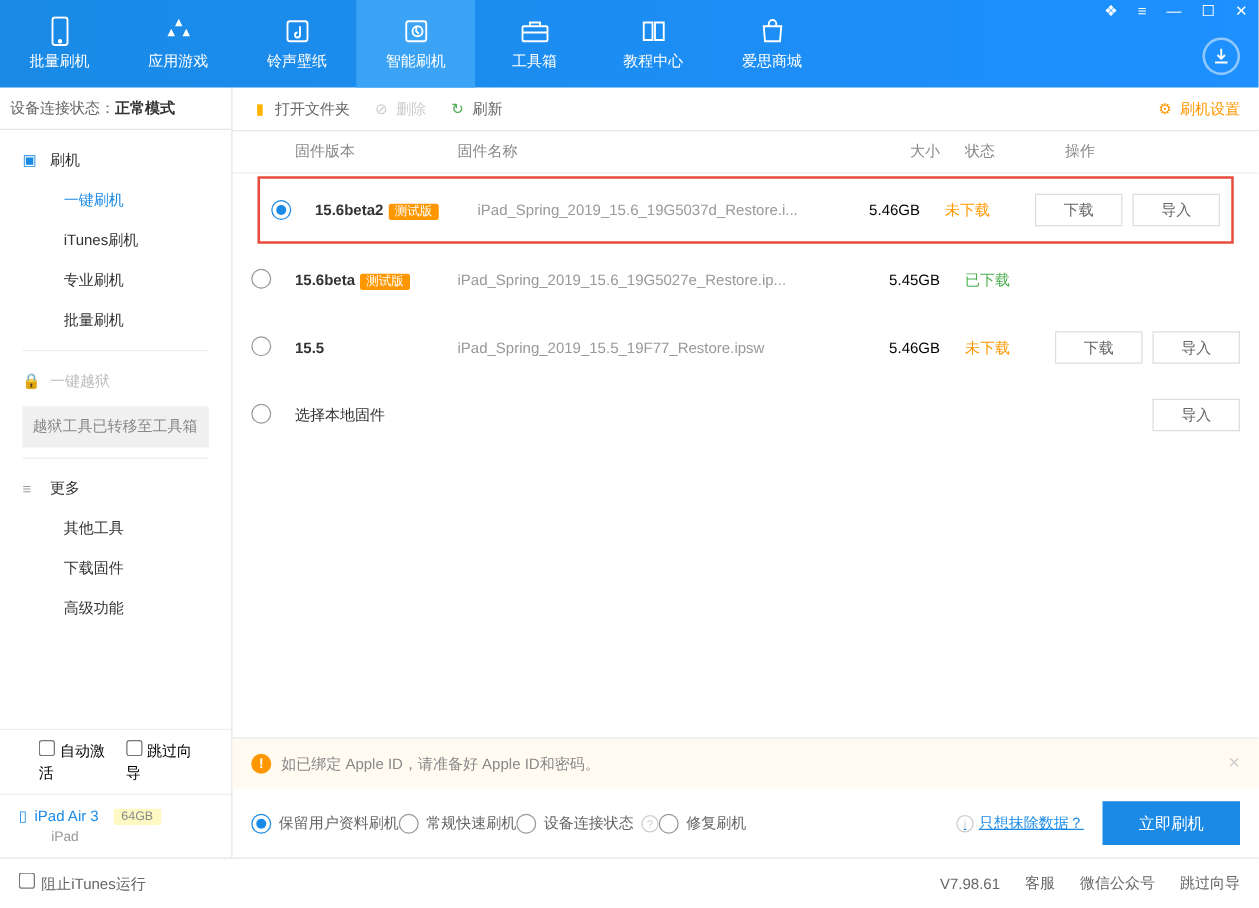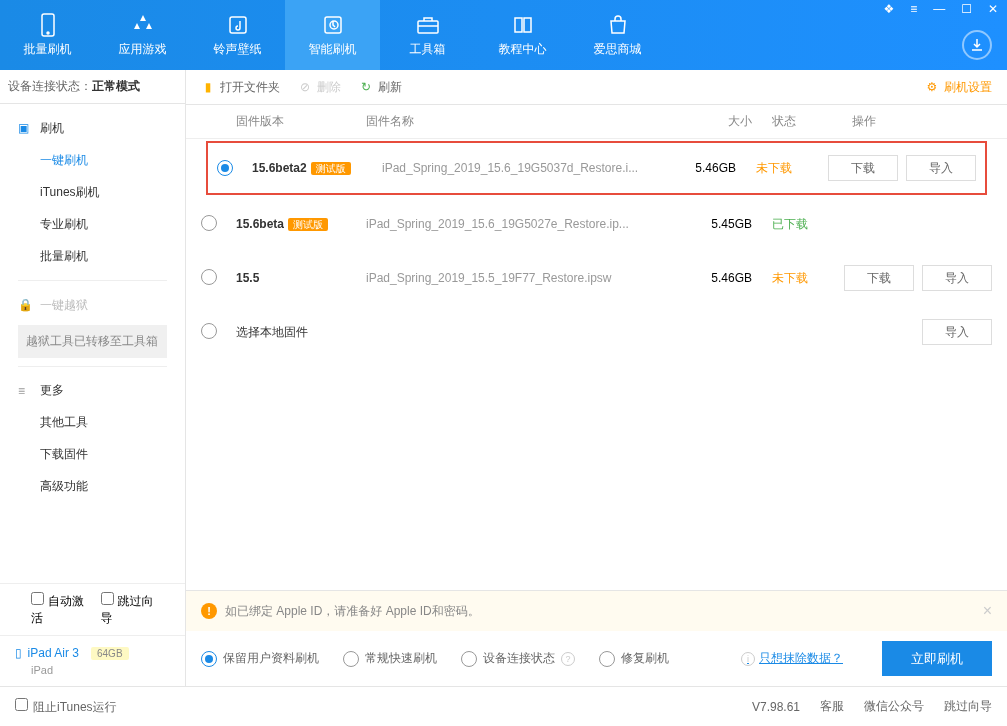--- a/index.html
+++ b/index.html
@@ -21,29 +21,29 @@
 .body{display:flex;height:616px}
 .sidebar{width:186px;border-right:1px solid #e5e5e5;display:flex;flex-direction:column}
 .status-bar{height:34px;border-bottom:1px solid #e5e5e5;display:flex;align-items:center;padding:0 8px;font-size:12px;color:#666}
 .status-bar b{color:#333}
 .side-section{padding:8px 0}
 .side-item{height:32px;display:flex;align-items:center;padding-left:38px;color:#333;cursor:pointer;position:relative}
 .side-item.has-icon{padding-left:18px}
 .side-item.active{color:#1a8ae6}
 .side-item .si-icon{width:16px;margin-right:6px;color:#1a8ae6}
 .side-item.disabled{color:#bbb}
-.side-item.sub{padding-left:40px}
+.side-item.sub{padding-left:51px}
 .side-note{margin:4px 18px;padding:8px;background:#f0f0f0;color:#888;font-size:12px;line-height:1.4}
 .side-divider{height:1px;background:#eee;margin:8px 18px}
 .checkbox-row{display:flex;align-items:center;padding:8px 31px;gap:6px;border-top:1px solid #eee}
 .checkbox-row input{margin-right:4px}
 .device-card{border-top:1px solid #eee;padding:10px 15px}
 .device-name{color:#1a8ae6;font-size:13px;display:flex;align-items:center;gap:6px}
 .device-tag{background:#fef9c3;color:#888;padding:1px 6px;border-radius:2px;font-size:10px;margin-left:6px}
-.device-sub{color:#999;font-size:11px;margin-top:4px;margin-left:16px}
+.device-sub{color:#999;font-size:11px;margin-top:4px;margin-left:26px}
 .main{flex:1;display:flex;flex-direction:column;position:relative}
 .toolbar{height:35px;border-bottom:1px solid #e5e5e5;display:flex;align-items:center;padding:0 15px;gap:18px}
 .tool-btn{display:flex;align-items:center;gap:5px;color:#666;cursor:pointer;font-size:12px}
 .tool-btn.disabled{color:#ccc}
 .tool-btn.right{margin-left:auto;color:#ff9800}
 .tool-icon{width:14px;height:14px;display:inline-flex;align-items:center;justify-content:center}
 .table-head{height:34px;display:flex;align-items:center;padding:0 15px;color:#888;font-size:12px;border-bottom:1px solid #eee}
 .col-radio{width:35px}
 .col-version{width:130px}
 .col-name{flex:1}
@@ -57,21 +57,21 @@
 .radio.checked::after{content:"";width:8px;height:8px;background:#1a8ae6;border-radius:50%}
 .beta-tag{background:#ff9800;color:#fff;padding:1px 5px;border-radius:2px;font-size:10px;margin-left:4px}
 .fw-name{color:#999}
 .status-not{color:#ff9800}
 .status-done{color:#4caf50}
 .op-btn{width:70px;height:26px;border:1px solid #ddd;background:#fff;color:#666;cursor:pointer;font-size:12px}
 .bottom-panel{position:absolute;bottom:0;left:0;right:0;border-top:1px solid #e5e5e5}
 .alert-bar{height:40px;background:#fffbf0;display:flex;align-items:center;padding:0 15px;gap:8px;color:#888;position:relative}
 .alert-icon{width:16px;height:16px;background:#ff9800;border-radius:50%;color:#fff;display:flex;align-items:center;justify-content:center;font-size:11px;font-weight:bold}
 .alert-close{position:absolute;right:15px;color:#ccc;cursor:pointer;font-size:16px}
-.option-bar{height:55px;display:flex;align-items:center;padding:0 15px;gap:24px}
+.option-bar{height:55px;display:flex;align-items:center;padding:0 15px;}
 .opt{display:flex;align-items:center;gap:6px;color:#666;cursor:pointer;font-size:12px}
 .help-icon{width:14px;height:14px;border:1px solid #ccc;border-radius:50%;display:inline-flex;align-items:center;justify-content:center;color:#ccc;font-size:9px}
 .erase-link{color:#1a8ae6;text-decoration:underline;cursor:pointer;margin-left:auto;display:flex;align-items:center;gap:4px}
 .flash-btn{width:110px;height:35px;background:#1a8ae6;color:#fff;border:none;font-size:13px;cursor:pointer;margin-left:15px}
 .footer{height:40px;border-top:1px solid #e5e5e5;display:flex;align-items:center;padding:0 15px;gap:20px;color:#666;font-size:12px}
 .footer .version{margin-left:auto}
 .footer-item{cursor:pointer}
 svg{display:block}
 </style>
 </head>

